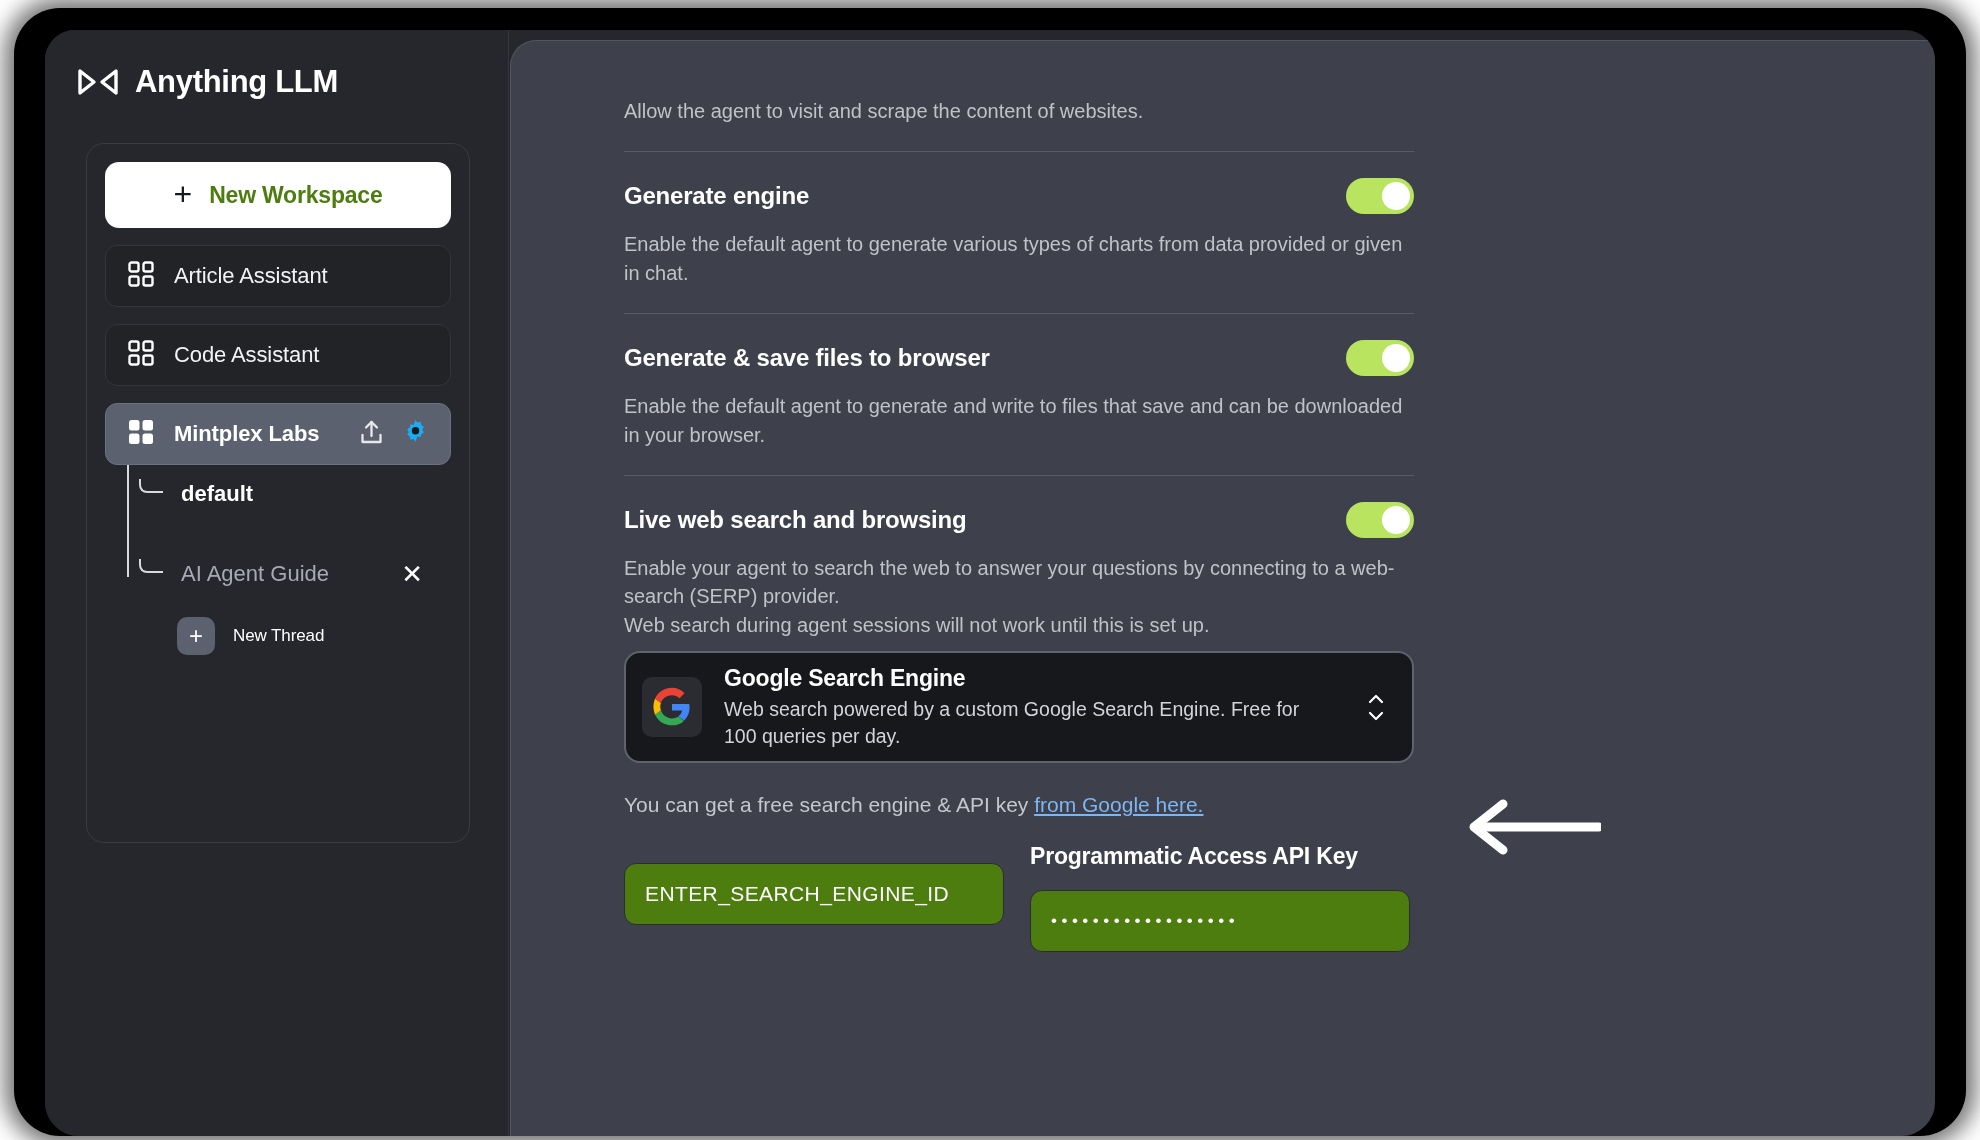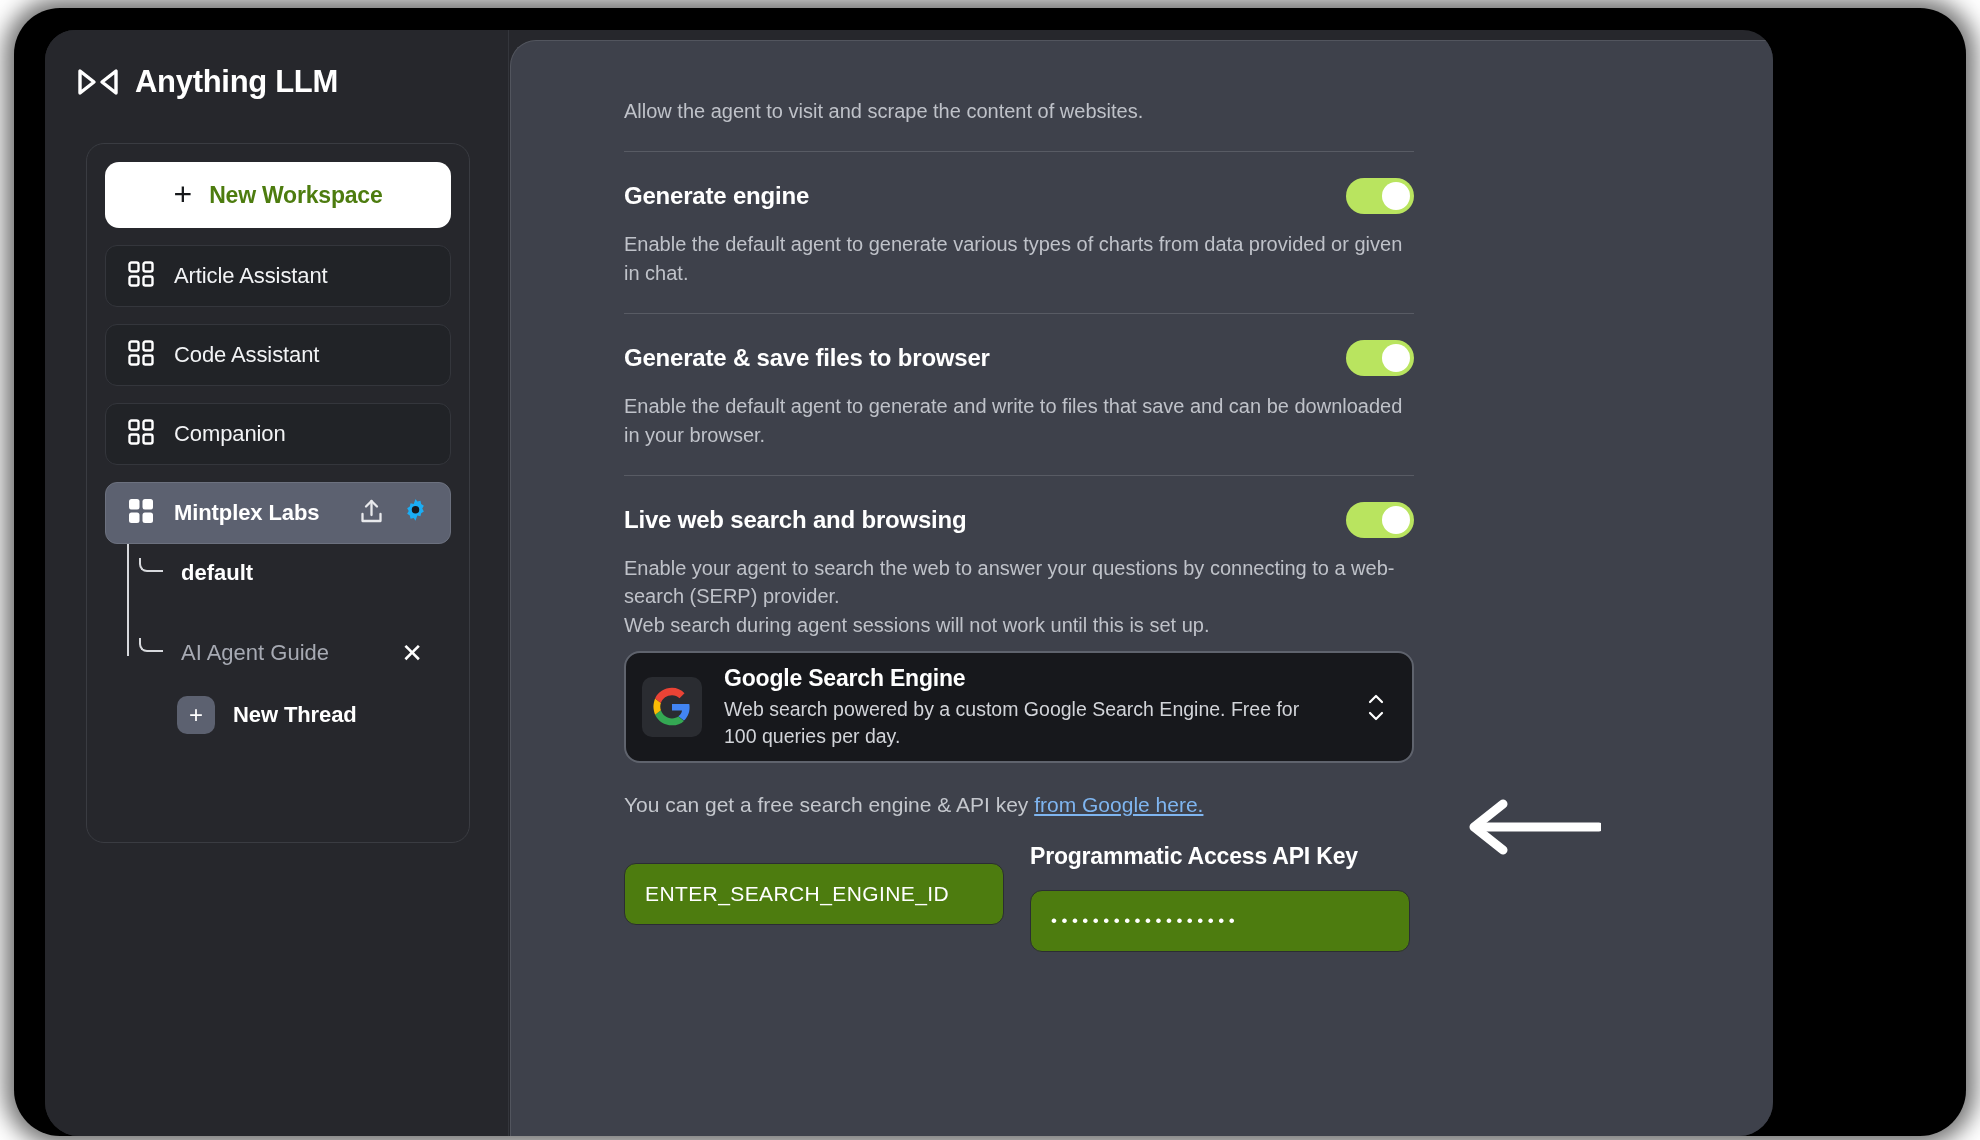--- a/index.html
+++ b/index.html
@@ -21,21 +21,21 @@
     width: 1952px;
     height: 1128px;
     border-radius: 46px;
     background: #000000;
     box-shadow: 0 0 22px 10px rgba(0,0,0,0.55);
   }
   #device-screen {
     position: absolute;
     left: 31px;
     top: 22px;
-    width: 1728px;
+    width: 1890px;
     height: 1106px;
     border-radius: 30px 30px 34px 34px;
     background: #26272c;
     overflow: hidden;
   }
 
   
   #sidebar {
     position: absolute;
     left: 0; top: 0;
@@ -186,23 +186,22 @@
     display: flex;
     align-items: center;
     justify-content: center;
     color: #ffffff;
     font-size: 24px;
     font-weight: 300;
     line-height: 1;
   }
   #new-thread-label {
     color: #ffffff;
-    font-size: 22px;
+    font-size: 17px;
     letter-spacing: -0.1px;
-    font-weight: bold;
   }
 
   
   #main-panel {
     position: absolute;
     left: 465px;
     top: 10px;
     right: 0;
     bottom: 0;
     background: #3e414b;
@@ -407,31 +406,20 @@
             <svg width="26" height="26" viewBox="0 0 26 26">
               <rect x="1.5" y="1.5" width="9" height="9" rx="2" fill="none" stroke="#ffffff" stroke-width="2.4"></rect>
               <rect x="15.5" y="1.5" width="9" height="9" rx="2" fill="none" stroke="#ffffff" stroke-width="2.4"></rect>
               <rect x="1.5" y="15.5" width="9" height="9" rx="2" fill="none" stroke="#ffffff" stroke-width="2.4"></rect>
               <rect x="15.5" y="15.5" width="9" height="9" rx="2" fill="none" stroke="#ffffff" stroke-width="2.4"></rect>
             </svg>
           </span>
           <span class="ws-label">Code Assistant</span>
         </div>
 
-        <div class="ws-item">
-          <span>
-            <svg width="26" height="26" viewBox="0 0 26 26">
-              <rect x="1.5" y="1.5" width="9" height="9" rx="2" fill="none" stroke="#ffffff" stroke-width="2.4"></rect>
-              <rect x="15.5" y="1.5" width="9" height="9" rx="2" fill="none" stroke="#ffffff" stroke-width="2.4"></rect>
-              <rect x="1.5" y="15.5" width="9" height="9" rx="2" fill="none" stroke="#ffffff" stroke-width="2.4"></rect>
-              <rect x="15.5" y="15.5" width="9" height="9" rx="2" fill="none" stroke="#ffffff" stroke-width="2.4"></rect>
-            </svg>
-          </span>
-          <span class="ws-label">Companion</span>
-        </div>
 
         <div class="ws-item selected">
           <span>
             <svg width="26" height="26" viewBox="0 0 26 26">
               <rect x="1" y="1" width="10.5" height="10.5" rx="2.5" fill="#ffffff"></rect>
               <rect x="14.5" y="1" width="10.5" height="10.5" rx="2.5" fill="#ffffff"></rect>
               <rect x="1" y="14.5" width="10.5" height="10.5" rx="2.5" fill="#ffffff"></rect>
               <rect x="14.5" y="14.5" width="10.5" height="10.5" rx="2.5" fill="#ffffff"></rect>
             </svg>
           </span>

